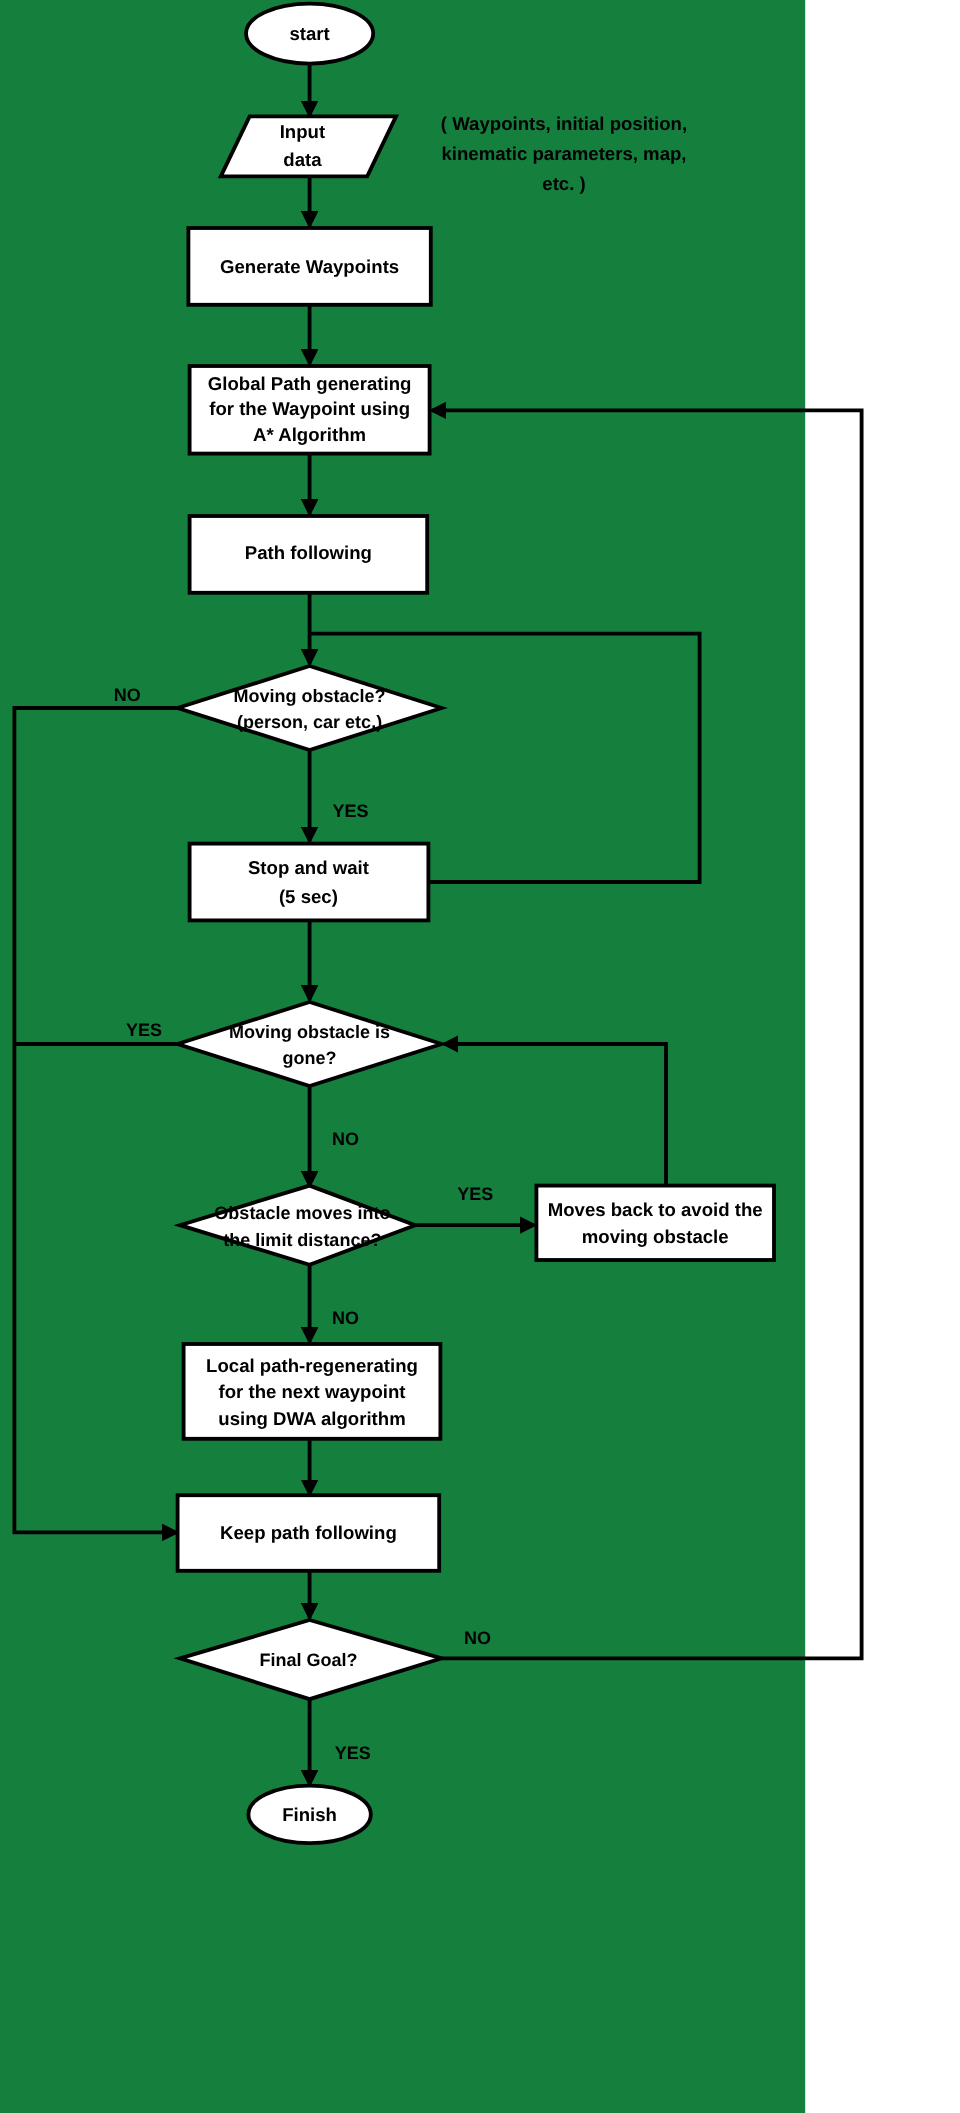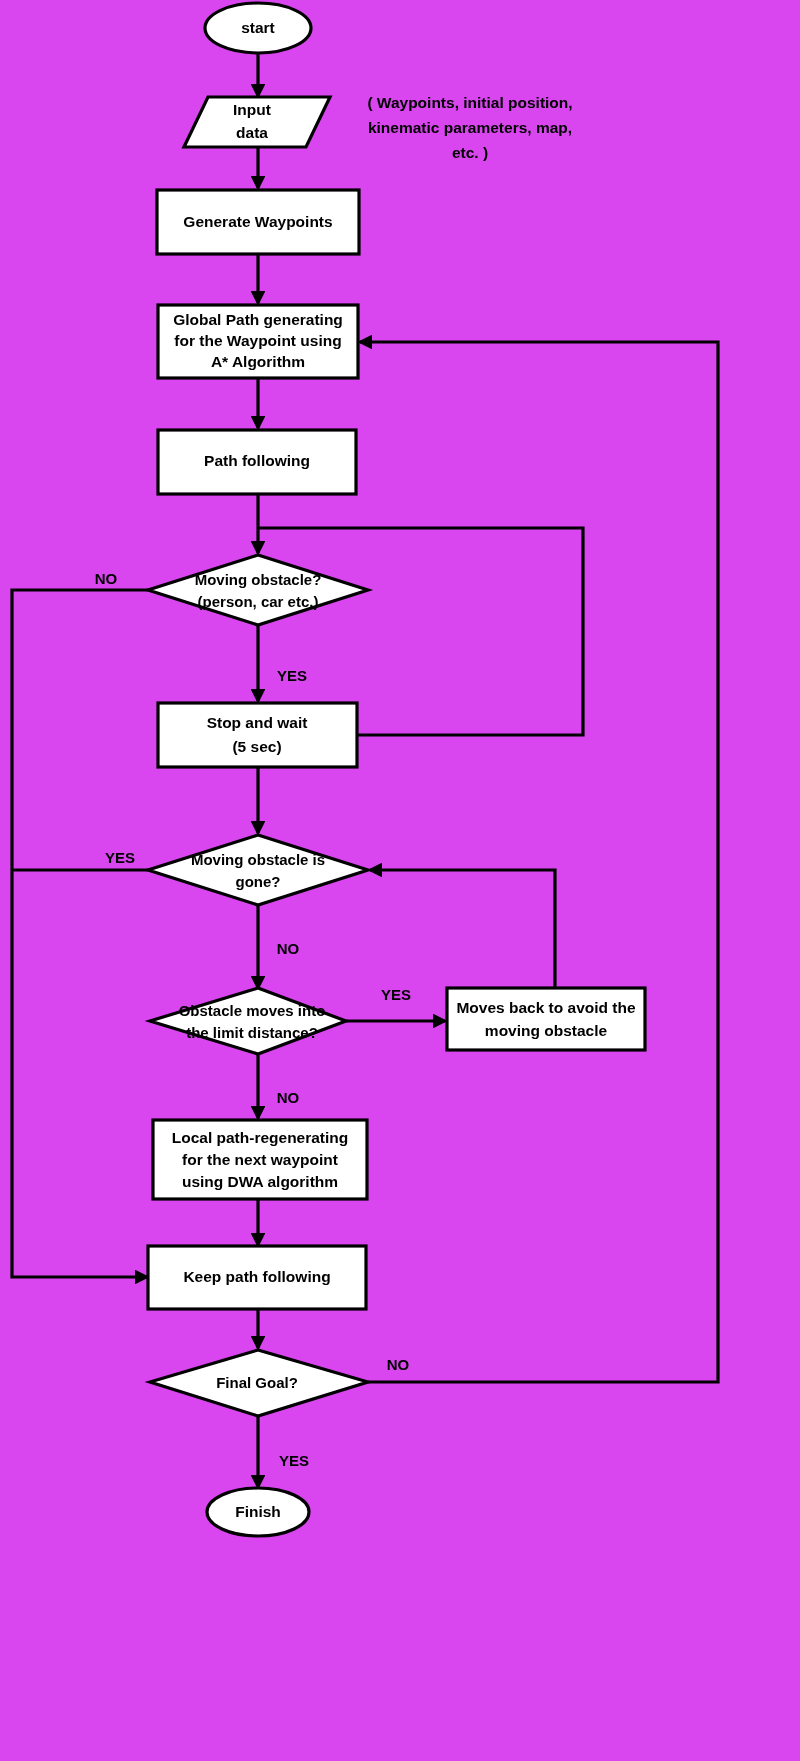--- a/index.html
+++ b/index.html
@@ -1,18 +1,18 @@
 <!DOCTYPE html>
 <html><head>
 <meta charset="utf-8">
 <style>
   html,body{margin:0;padding:0;background:#ffffff;}
   body{width:800px;height:1761px;overflow:hidden;
        font-family:"Liberation Sans","DejaVu Sans",sans-serif;}
-  #stage{position:relative;width:800px;height:1761px;background:#d946ef;}
+  #stage{position:relative;width:671px;height:1761px;background:#15803d;}
   svg#flow{position:absolute;left:0;top:0;width:800px;height:1761px;}
   .shape{fill:#ffffff;stroke:#000000;stroke-width:3.2;}
   .conn{stroke:#000000;stroke-width:3.2;fill:none;}
   .nodetext{font-family:"Liberation Sans","DejaVu Sans",sans-serif;
             font-size:15.5px;font-weight:bold;fill:#000;text-anchor:middle;
             dominant-baseline:middle;}
   .nodetext.dia{font-size:15px;}
   .edgelabel{font-family:"Liberation Sans","DejaVu Sans",sans-serif;
              font-size:15px;font-weight:bold;fill:#000;text-anchor:middle;}
   .note{font-family:"Liberation Sans","DejaVu Sans",sans-serif;

